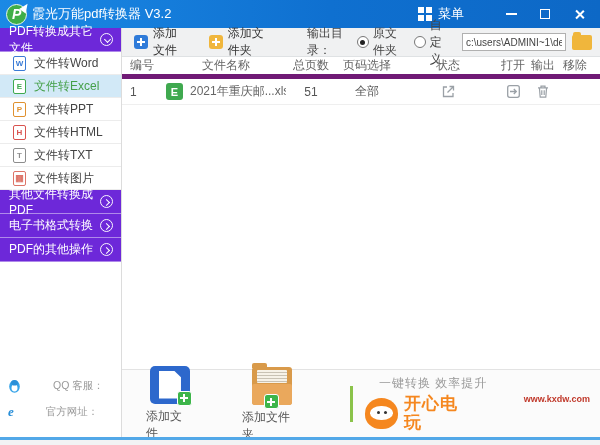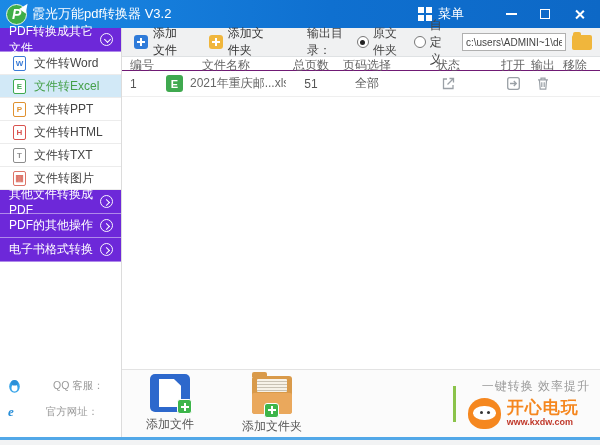--- a/index.html
+++ b/index.html
@@ -61,21 +61,21 @@
   .plusbars::after { content: ""; position: absolute; top: 50%; left: 3px; right: 3px; height: 2px; margin-top: -1px; background: #fff; }
   .out-label { margin-right: 8px; color: #444; margin-left: 15px; }
   .radio { display: flex; align-items: center; margin-right: 12px; cursor: pointer; color: #444; }
   .r-circle { width: 12px; height: 12px; border: 1px solid #777; border-radius: 50%; background: #fff; position: relative; margin-right: 4px; flex-shrink: 0; }
   .r-circle.checked::after { content: ""; position: absolute; inset: 2.5px; background: #222; border-radius: 50%; }
   .path-input { width: 104px; height: 18px; border: 1px solid #b0b0b0; background: #fff; font-size: 10px; color: #444; padding: 0 3px; font-family: "Liberation Sans", sans-serif; }
   .browse-btn { width: 20px; height: 15px; background: #f0b63c; border-radius: 2px; margin-left: 6px; position: relative; cursor: pointer; flex-shrink: 0; }
   .browse-btn::before { content: ""; position: absolute; top: -3px; left: 1px; width: 8px; height: 4px; background: #f0b63c; border-radius: 2px 2px 0 0; }
 
   .thead, .trow { display: grid; grid-template-columns: 36px 120px 50px 62px 100px 30px 30px 34px; align-items: center; padding-left: 8px; }
-  .thead { height: 14px; border-bottom: 1px solid #701a75; flex-shrink: 0; }
+  .thead { height: 22px; border-bottom: 5px solid #701a75; flex-shrink: 0; }
   .th { font-size: 12px; color: #666; text-align: center; }
   .th.left { text-align: left; }
   .trow { height: 26px; border-bottom: 1px solid #efefef; font-size: 12px; color: #555; flex-shrink: 0; }
   .td-center { text-align: center; }
   .name-cell { display: flex; align-items: center; overflow: hidden; }
   .xls-ic { width: 17px; height: 17px; background: #3fa94f; border-radius: 3px; color: #fff; font-size: 11px; font-weight: bold; display: flex; align-items: center; justify-content: center; margin-right: 7px; flex-shrink: 0; }
   .fname { white-space: nowrap; overflow: hidden; color: #666; }
   .progress { width: 96px; height: 17px; border: 1px solid #b5cf93; background: #e9f4d7; display: flex; align-items: center; padding: 0 4px; margin: 0 auto; }
   .progress .pct { font-size: 11px; color: #555; }
   .pcheck { margin-left: auto; width: 10px; height: 5px; border-left: 2px solid #3f97d3; border-bottom: 2px solid #3f97d3; transform: rotate(-45deg); margin-bottom: 3px; }
@@ -103,21 +103,21 @@
 
   
   .promo { margin-left: auto; display: flex; align-items: center; padding-right: 10px; }
   .promo-bar { width: 3px; height: 36px; background: #8bc34a; margin-right: 12px; flex-shrink: 0; }
   .promo-content { display: flex; flex-direction: column; }
   .slogan { font-size: 12px; color: #999; letter-spacing: 1px; margin-bottom: 3px; padding-left: 14px; }
   .brand-row { display: flex; align-items: center; cursor: pointer; }
   .mascot { width: 33px; height: 31px; background: #f5871f; border-radius: 50% 50% 46% 46%; position: relative; flex-shrink: 0; margin-right: 6px; }
   .mascot::before { content: ""; position: absolute; left: 5px; top: 8px; width: 23px; height: 14px; background: #fff; border-radius: 48%; }
   .mascot::after { content: ""; position: absolute; left: 12px; top: 13px; width: 3px; height: 3px; border-radius: 50%; background: #333; box-shadow: 7px 0 0 #333; }
-  .brand-text { display: flex; flex-direction: column; line-height: 1.1; }
+  .brand-text { display: flex; flex-direction: row; line-height: 1.1; gap: 48px; }
   .brand-name { font-size: 17px; font-weight: bold; color: #f5871f; letter-spacing: 1px; }
   .brand-site { font-size: 9px; font-weight: bold; color: #c0392b; }
 
   .bottom-line { height: 3px; background: #52a8e8; flex-shrink: 0; }
   .bottom-gap { height: 5px; background: #f2f3f4; flex-shrink: 0; }
 </style>
 </head>
 <body>
 
 <div class="window">
@@ -179,25 +179,25 @@
       </div>
       <div class="s-item">
         <span class="doc-ic ic-img">▦</span>
         <span>文件转图片</span>
       </div>
       <div class="s-header">
         <span>其他文件转换成PDF</span>
         <span class="chev chev-right"></span>
       </div>
       <div class="s-header">
+        <span>电子书格式转换</span>
+        <span class="chev chev-right"></span>
+      </div>
+      <div class="s-header">
         <span>PDF的其他操作</span>
-        <span class="chev chev-right"></span>
-      </div>
-      <div class="s-header">
-        <span>电子书格式转换</span>
         <span class="chev chev-right"></span>
       </div>
       <div class="s-fill"></div>
       <div class="contact">
         <div class="c-row">
           <svg class="c-ic" width="13" height="14" viewBox="0 0 13 14">
               <ellipse cx="6.5" cy="7.5" rx="5.3" ry="6.2" fill="#35a3e8"></ellipse>
               <ellipse cx="6.5" cy="9" rx="3" ry="3.4" fill="#fff"></ellipse>
               <ellipse cx="6.5" cy="3.8" rx="3.4" ry="2.8" fill="#2a8fd8"></ellipse>
             </svg>

